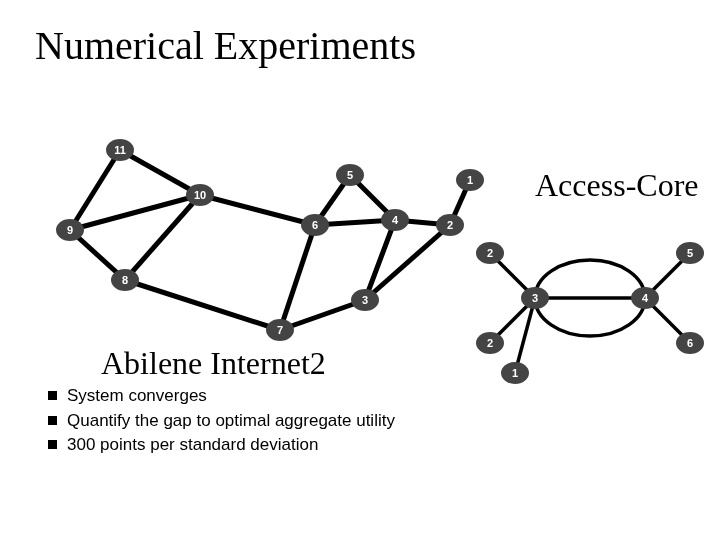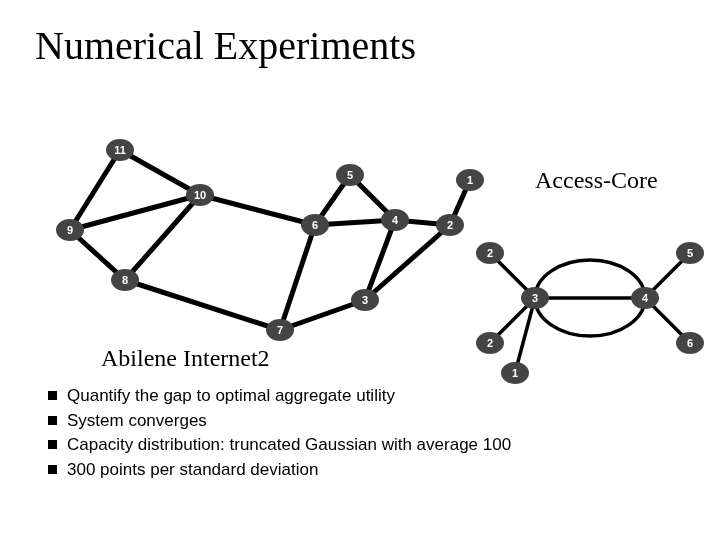--- a/index.html
+++ b/index.html
@@ -14,21 +14,21 @@
     overflow: hidden;
   }
   .title {
     position: absolute;
     top: 22px;
     left: 35px;
     font-size: 40px;
   }
   .subtitle {
     position: absolute;
-    font-size: 24px;
+    font-size: 32px;
     text-align: center;
   }
   .bullets {
     position: absolute;
     left: 48px;
     top: 384px;
     font-family: "Comic Sans MS", "Comic Sans", cursive, sans-serif;
     font-size: 17px;
     line-height: 1.45;
   }
@@ -154,27 +154,23 @@
       <ellipse class="node" cx="40" cy="155" rx="14" ry="11"></ellipse>
       <text class="nlabel" x="40" y="155">1</text>
     </g>
 </svg>
 
 <div class="subtitle" style="left:535px; top:167px;">Access-Core</div>
 
 <div class="bullets">
   <div class="row">
       <div class="dot"></div>
-      <div>Quantify the gap to optimal aggregate utility</div>
-    </div>
-  <div class="row">
-      <div class="dot"></div>
       <div>System converges</div>
     </div>
   <div class="row">
       <div class="dot"></div>
-      <div>Capacity distribution: truncated Gaussian with average 100</div>
+      <div>Quantify the gap to optimal aggregate utility</div>
     </div>
   <div class="row">
       <div class="dot"></div>
       <div>300 points per standard deviation</div>
     </div>
 </div>
 
 </body></html>

